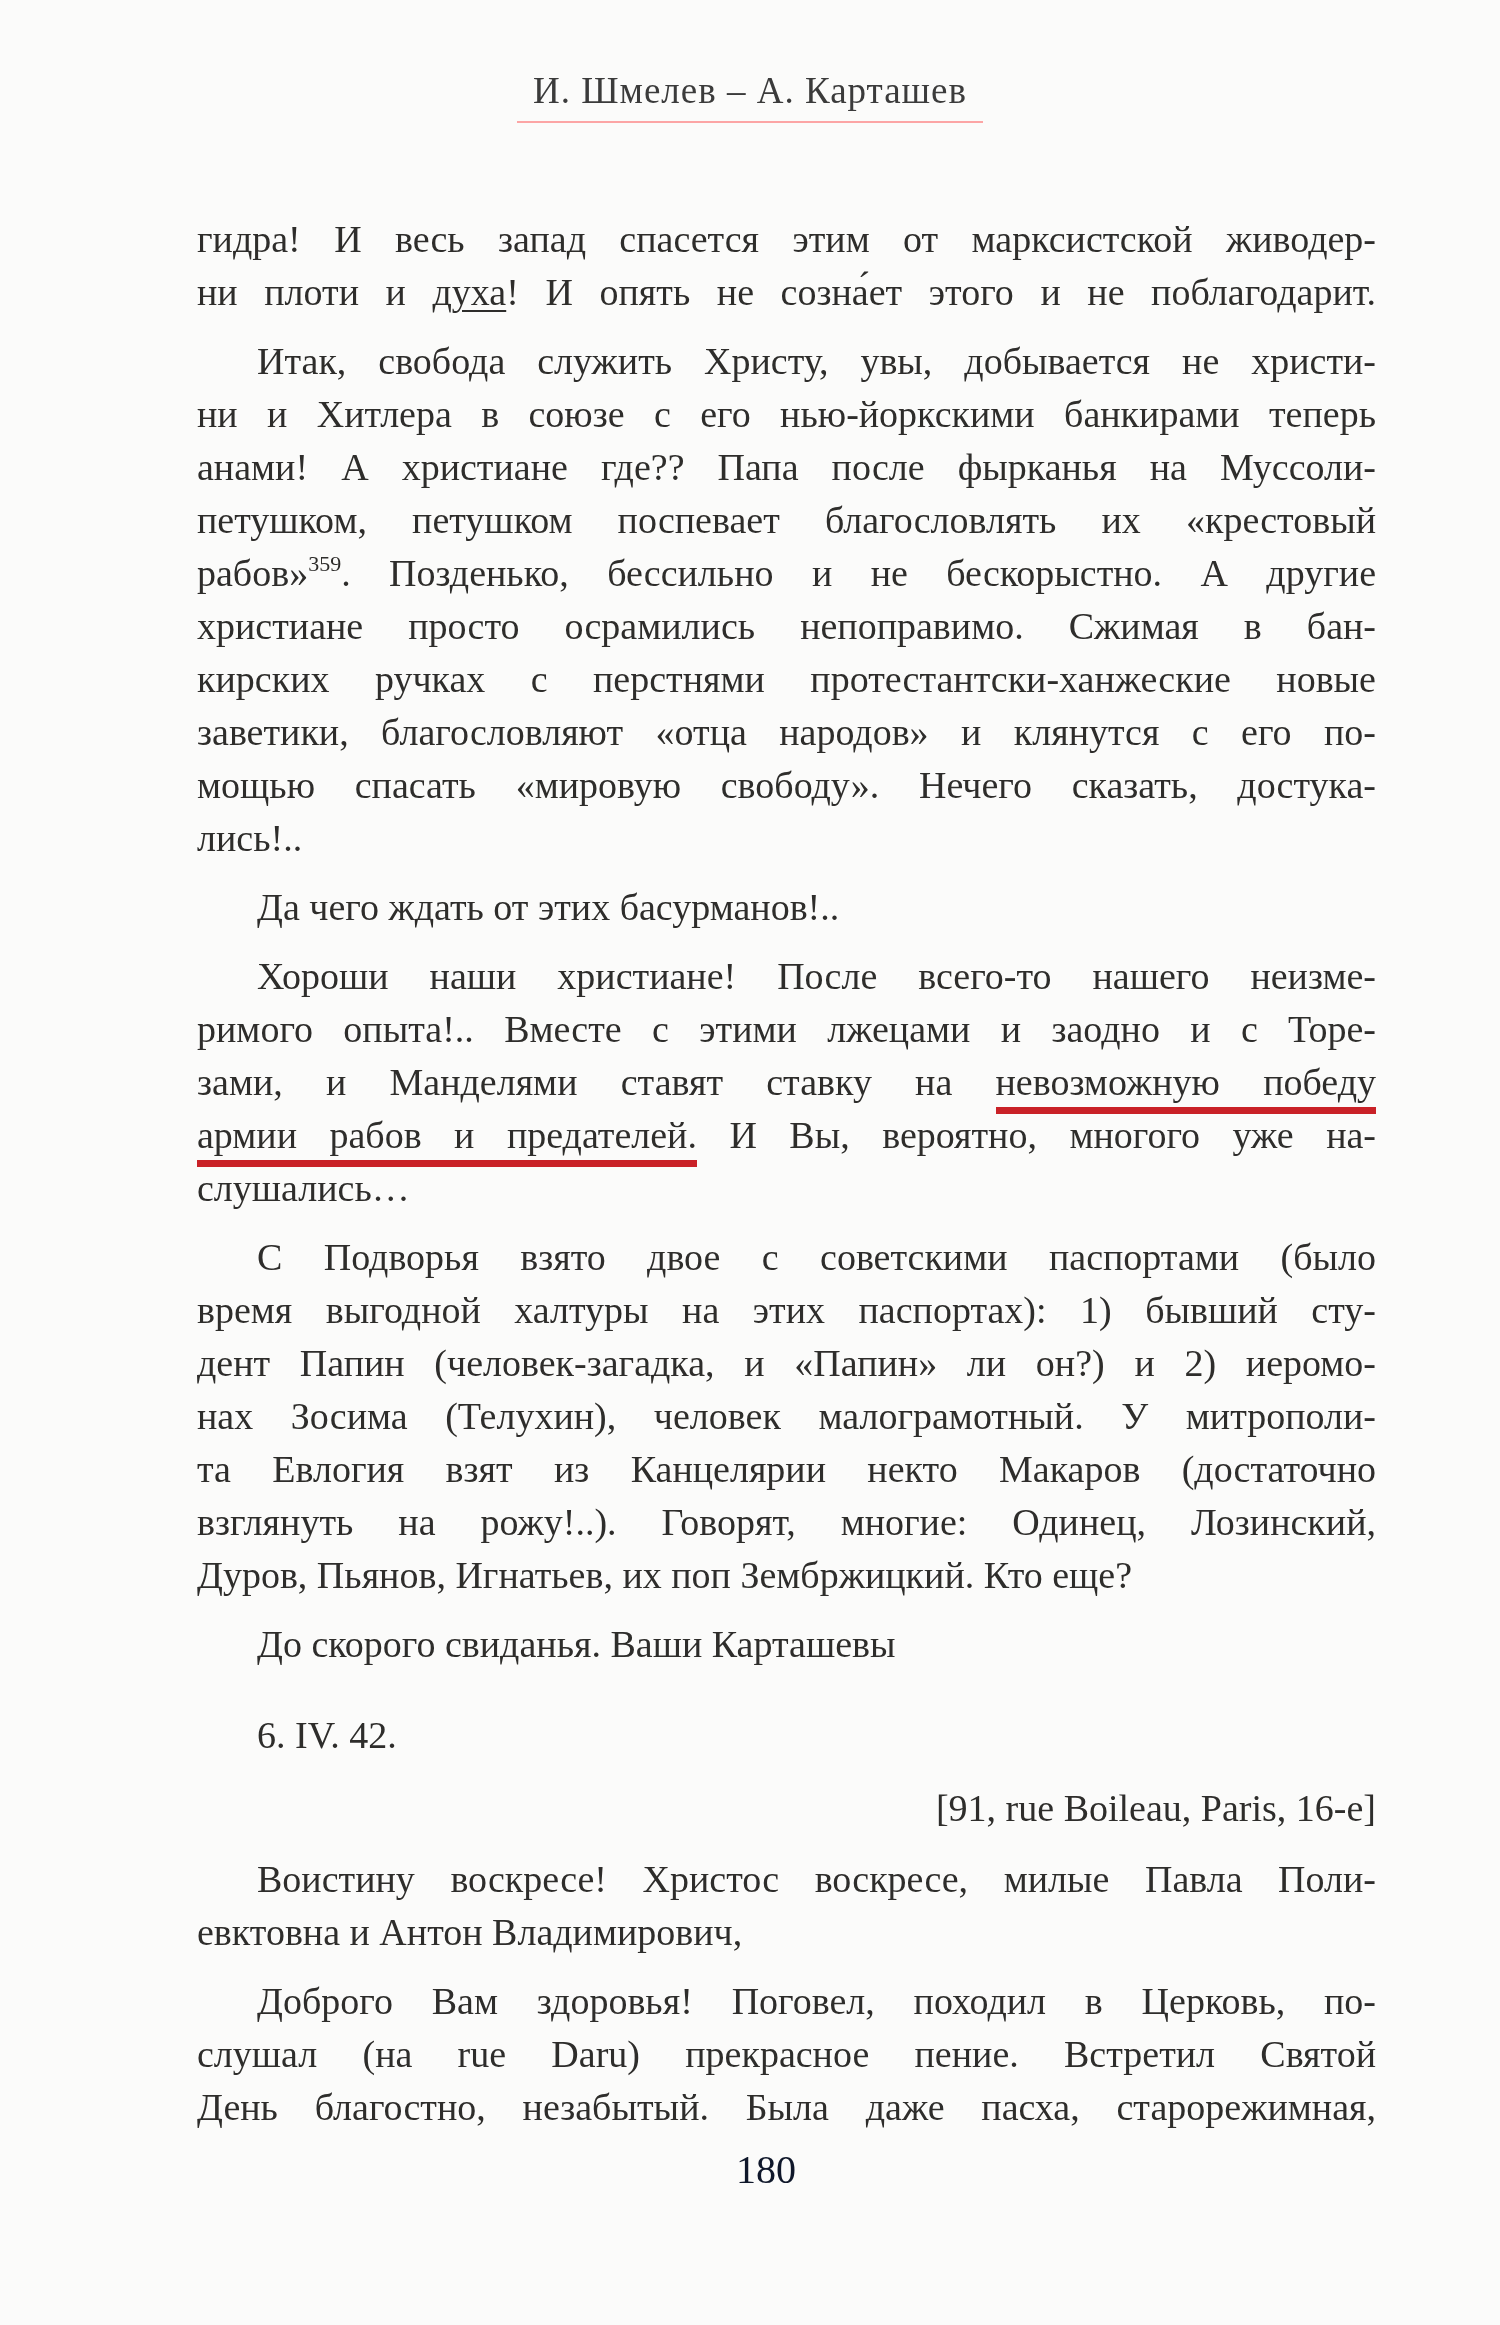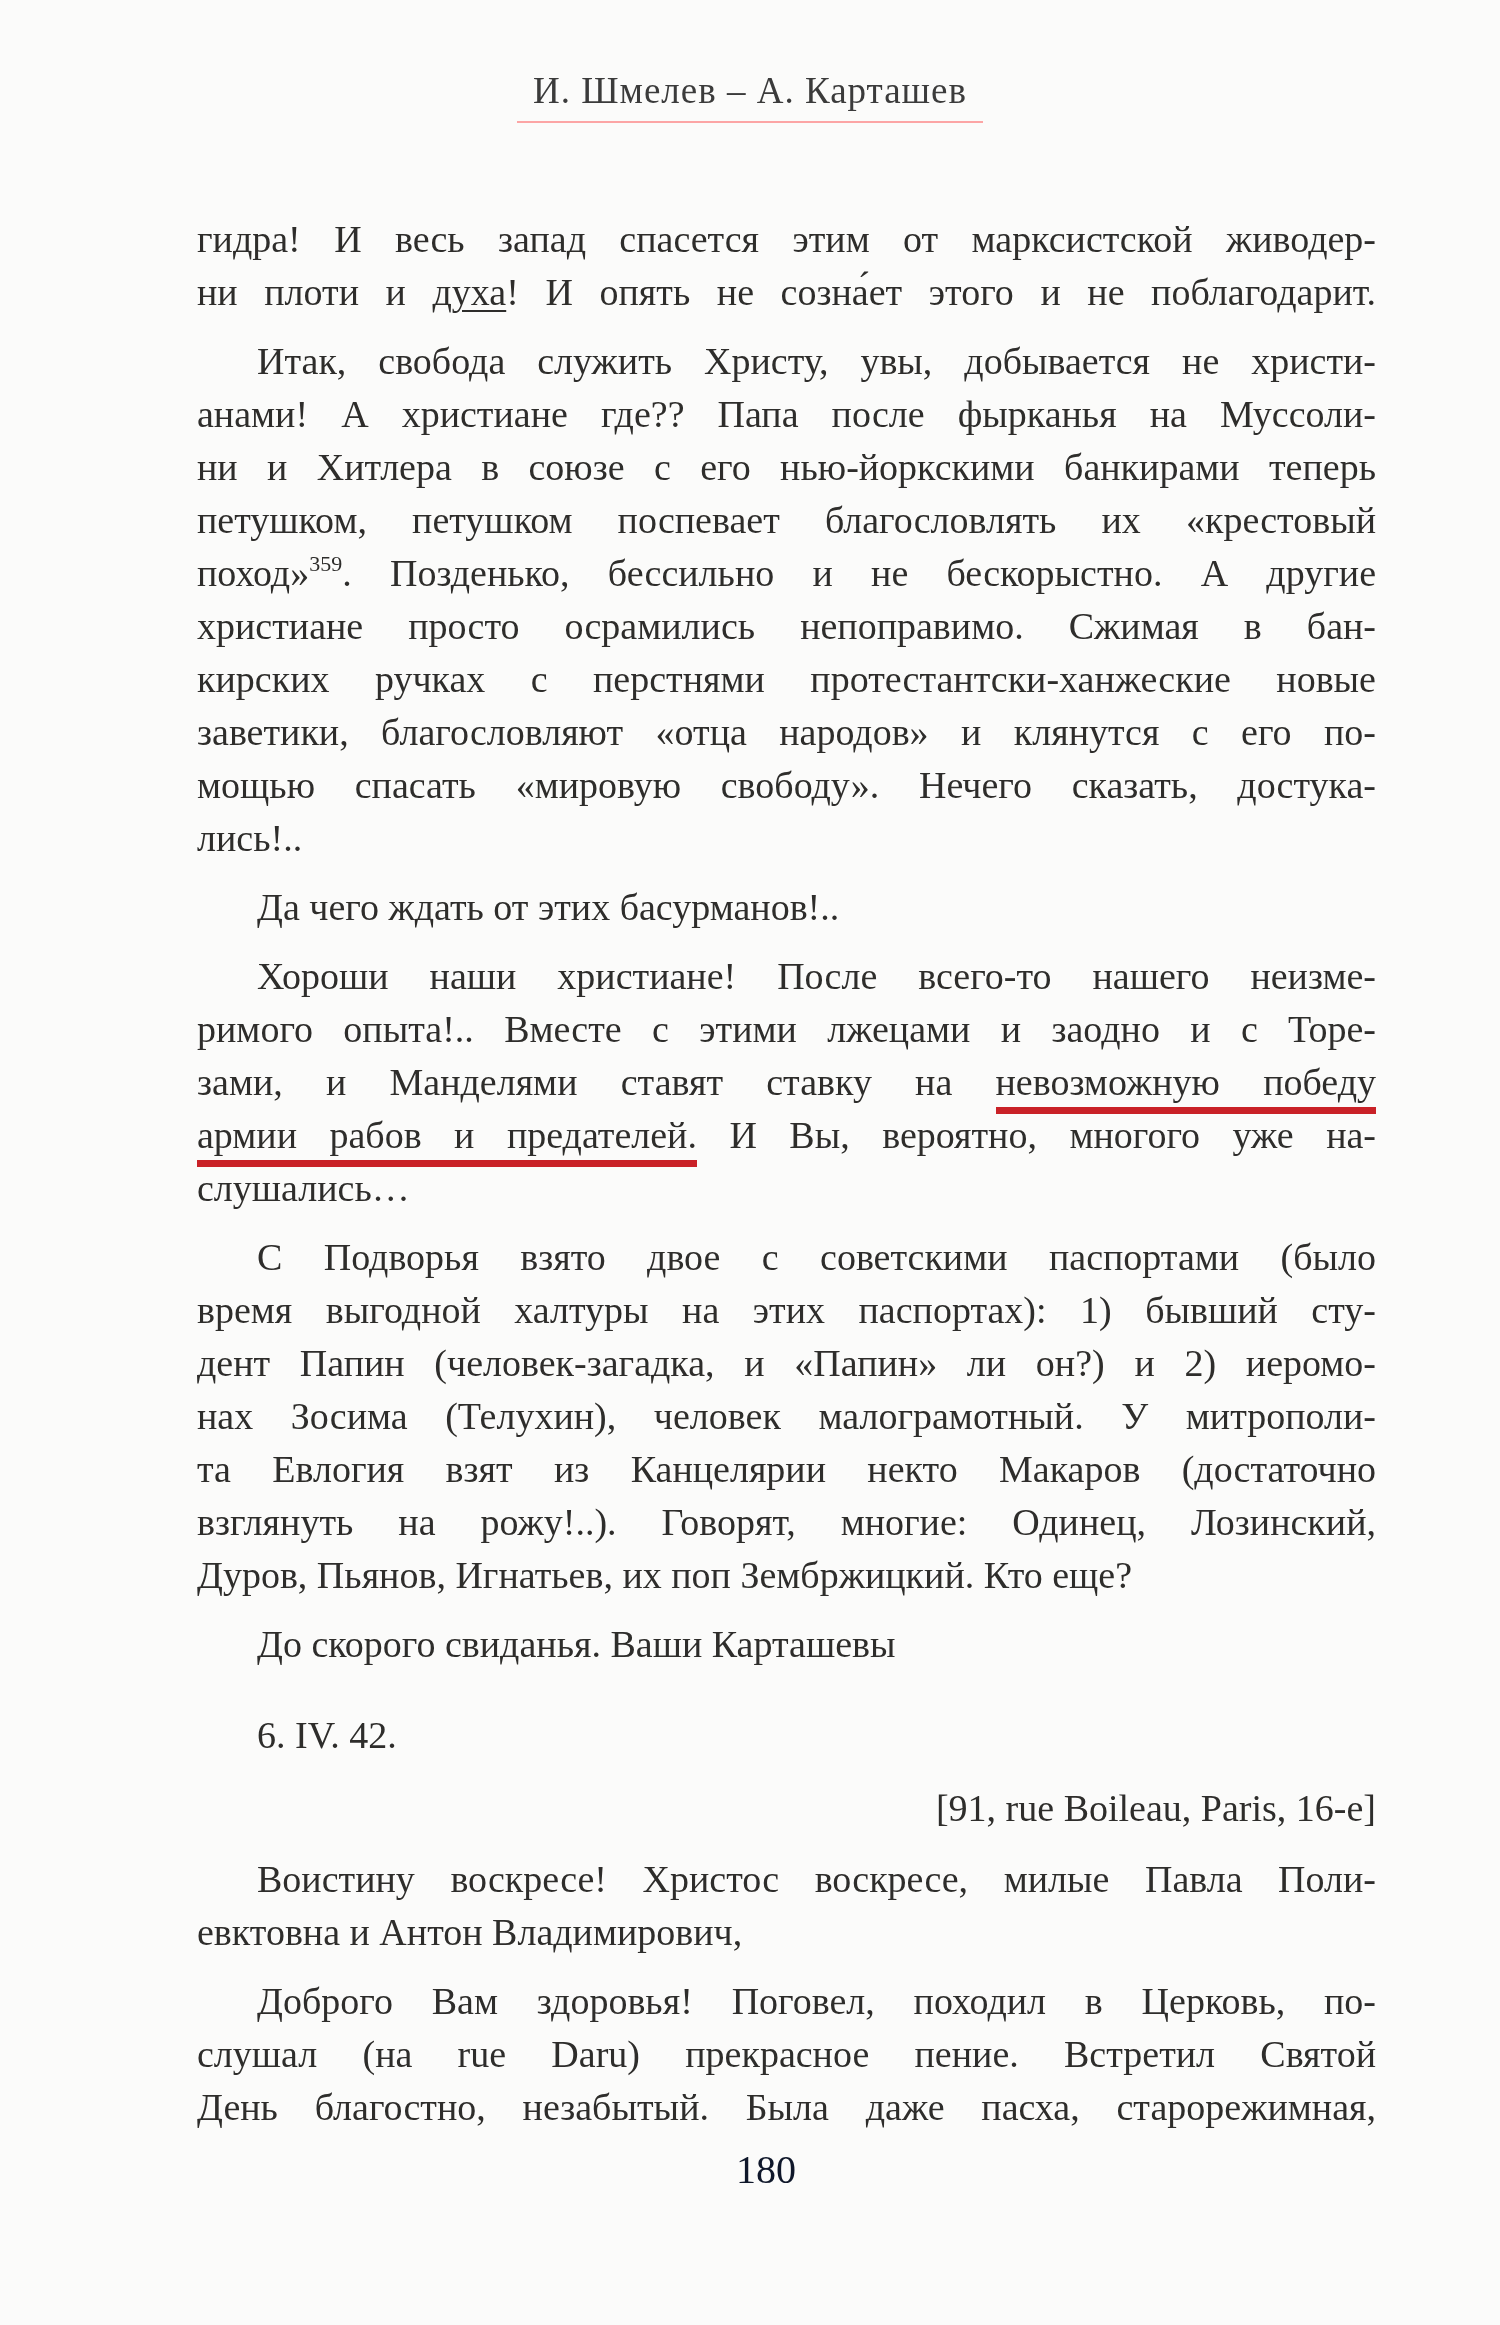--- a/index.html
+++ b/index.html
@@ -88,24 +88,24 @@
     <span class="title">И. Шмелев – А. Карташев</span>
   </div>
 
   <div class="content">
       <div class="para">
         <div class="line"><span class="seg-normal">гидра! И весь запад спасется этим от марксистской живодер-</span></div>
         <div class="line"><span class="seg-normal">ни плоти и </span><span class="seg-u">духа</span><span class="seg-normal">! И опять не созна́ет этого и не поблагодарит.</span></div>
       </div>
       <div class="para">
         <div class="line indent"><span class="seg-normal">Итак, свобода служить Христу, увы, добывается не христи-</span></div>
+        <div class="line"><span class="seg-normal">ни и Хитлера в союзе с его нью-йоркскими банкирами теперь</span></div>
         <div class="line"><span class="seg-normal">анами! А христиане где?? Папа после фырканья на Муссоли-</span></div>
-        <div class="line"><span class="seg-normal">ни и Хитлера в союзе с его нью-йоркскими банкирами теперь</span></div>
         <div class="line"><span class="seg-normal">петушком, петушком поспевает благословлять их «крестовый</span></div>
-        <div class="line"><span class="seg-normal">поход»</span><span class="seg-sup">359</span><span class="seg-normal">. Позденько, бессильно и не бескорыстно. А другие</span></div>
+        <div class="line"><span class="seg-normal">рабов»</span><span class="seg-sup">359</span><span class="seg-normal">. Позденько, бессильно и не бескорыстно. А другие</span></div>
         <div class="line"><span class="seg-normal">христиане просто осрамились непоправимо. Сжимая в бан-</span></div>
         <div class="line"><span class="seg-normal">кирских ручках с перстнями протестантски-ханжеские новые</span></div>
         <div class="line"><span class="seg-normal">заветики, благословляют «отца народов» и клянутся с его по-</span></div>
         <div class="line"><span class="seg-normal">мощью спасать «мировую свободу». Нечего сказать, достука-</span></div>
         <div class="line last"><span class="seg-normal">лись!..</span></div>
       </div>
       <div class="para">
         <div class="line last indent"><span class="seg-normal">Да чего ждать от этих басурманов!..</span></div>
       </div>
       <div class="para">

